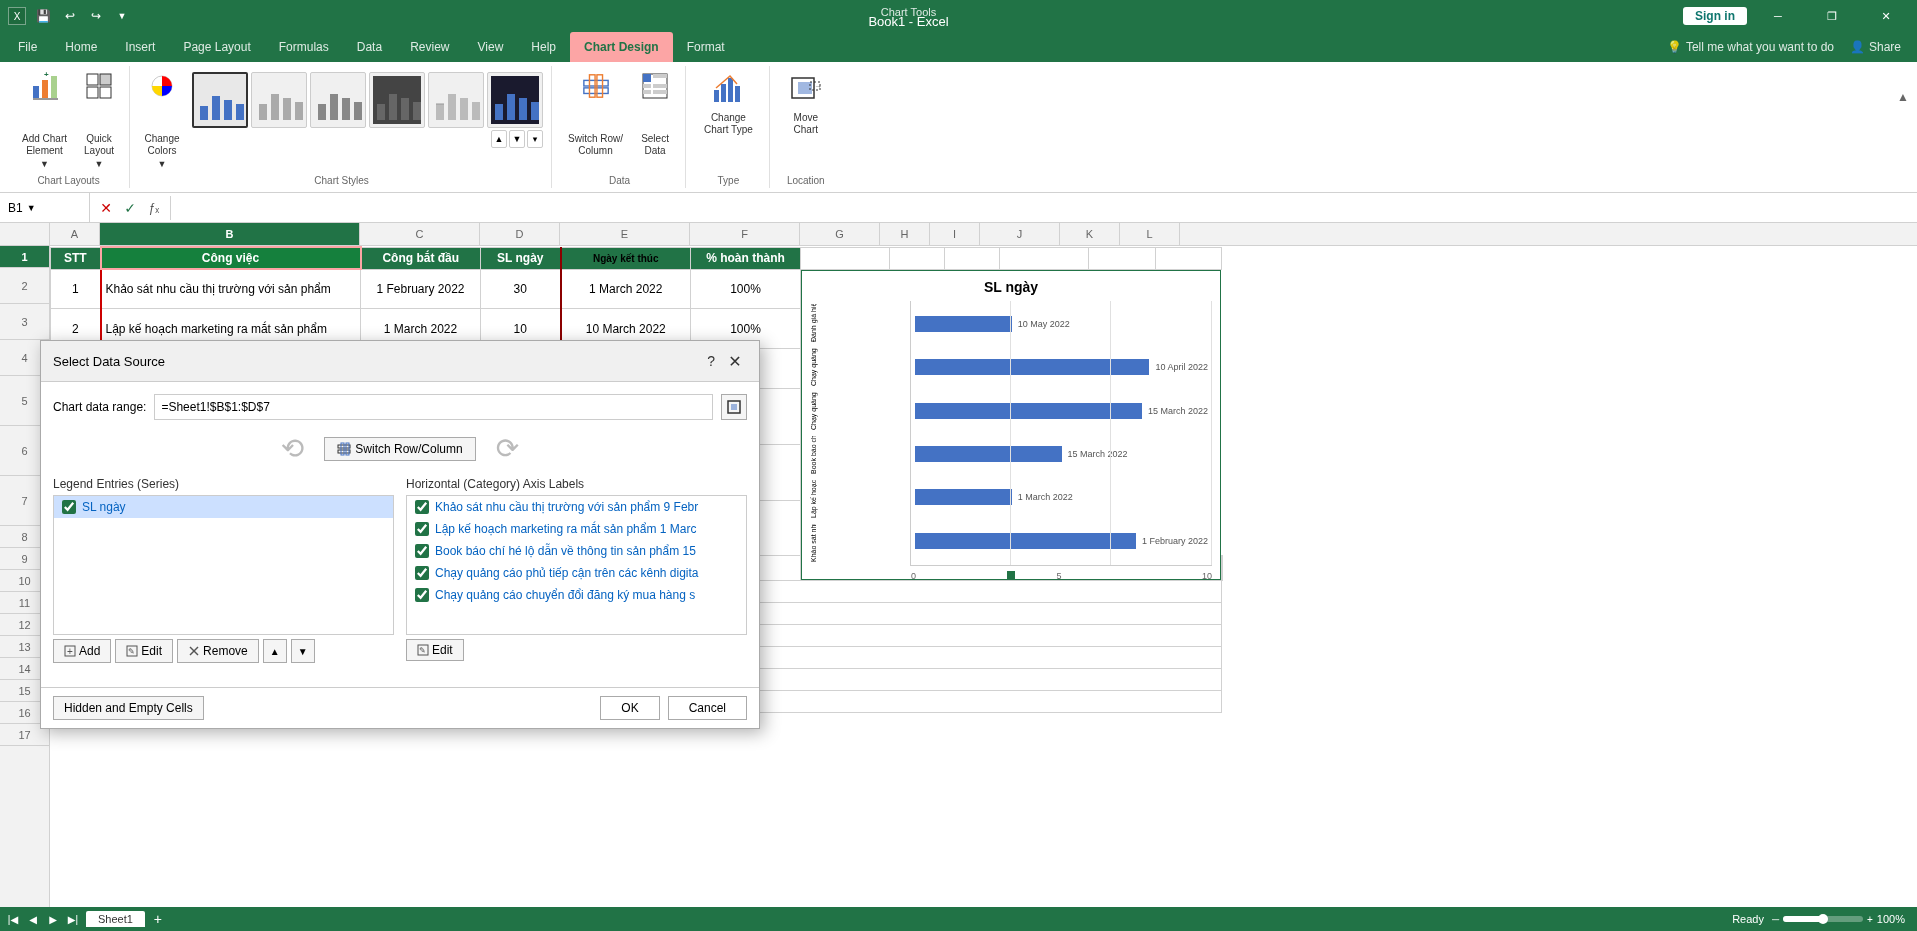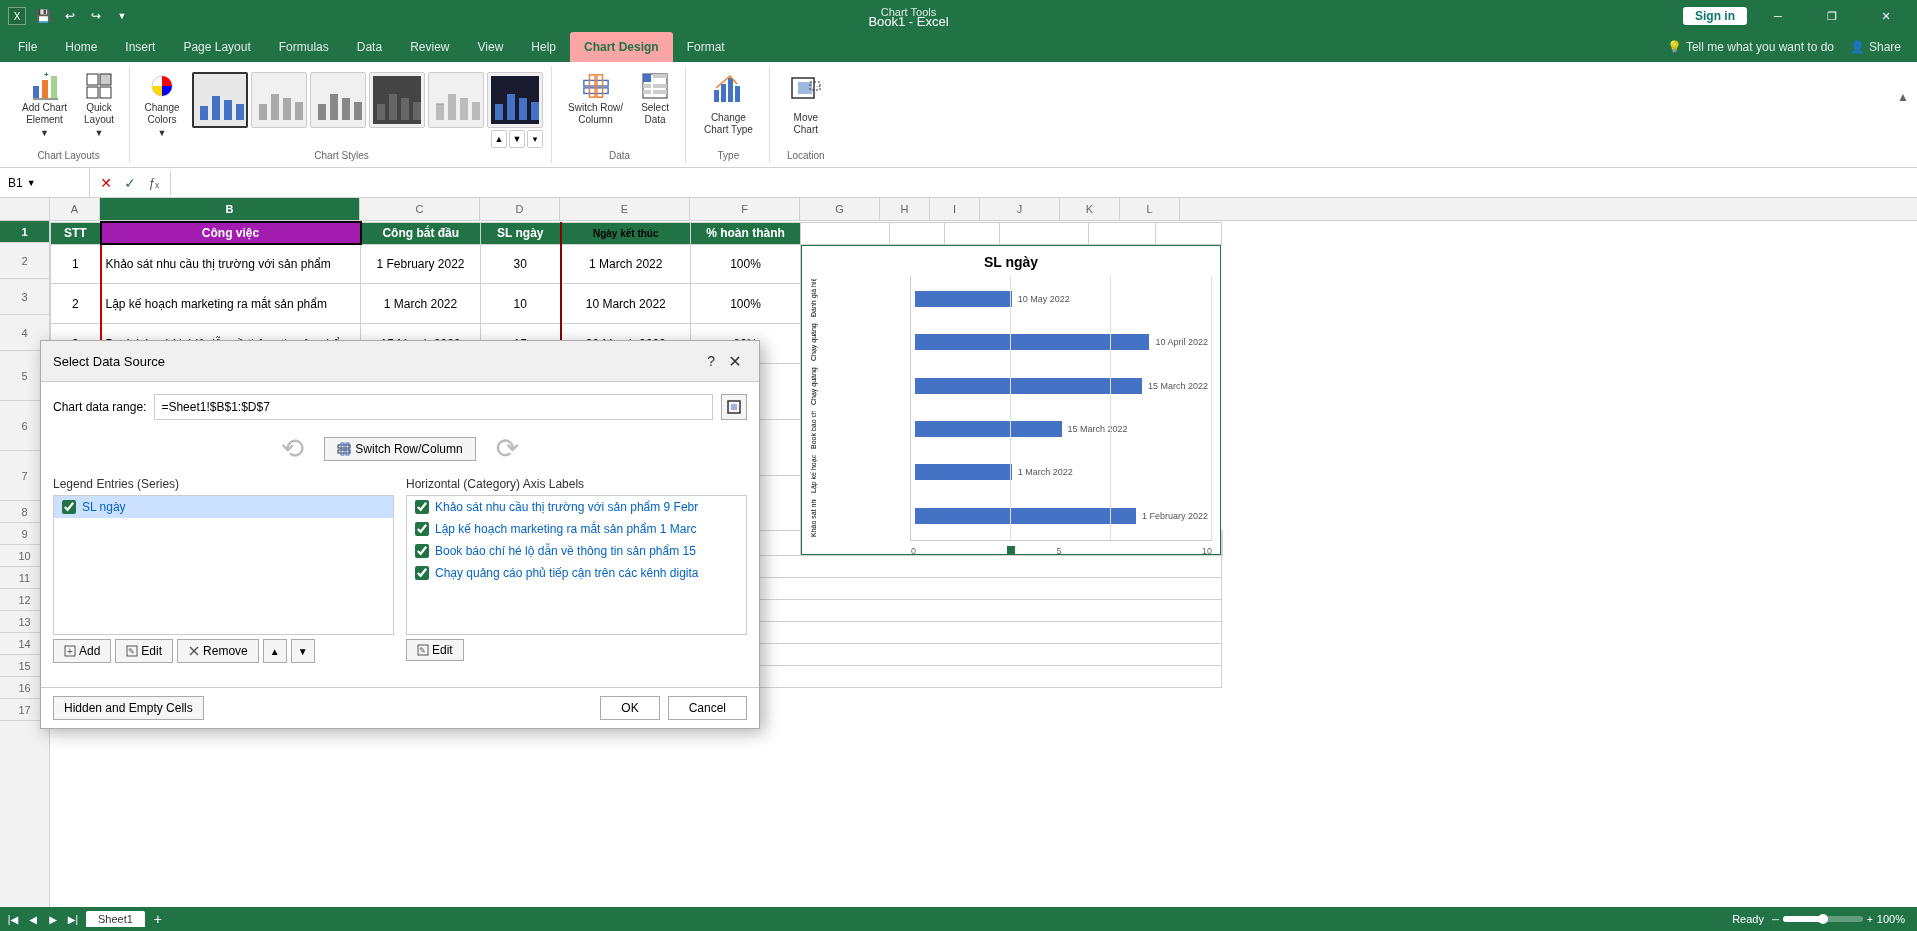--- a/index.html
+++ b/index.html
@@ -38,21 +38,21 @@
     .ribbon-content { display: flex; align-items: stretch; padding: 4px 8px; gap: 2px; background: #fff; min-height: 90px; }
     .ribbon-group { display: flex; flex-direction: column; border-right: 1px solid #e0e0e0; padding: 2px 8px; min-width: 60px; }
     .ribbon-group-items { display: flex; flex: 1; align-items: flex-start; gap: 4px; }
     .ribbon-group-label { font-size: 10px; color: #666; text-align: center; padding-top: 2px; margin-top: auto; }
     .ribbon-btn {
       display: flex; flex-direction: column; align-items: center; justify-content: flex-start;
       padding: 4px 6px; cursor: pointer; border-radius: 3px; min-width: 44px;
       font-size: 10px; color: #333; gap: 2px;
     }
     .ribbon-btn .icon { width: 28px; height: 28px; display: flex; align-items: center; justify-content: center; font-size: 18px; }
-    .ribbon-btn .label-wrap { font-size: 10px; text-align: center; line-height: 1.2; white-space: normal; max-width: 60px; }
+    .ribbon-btn .label-wrap { font-size: 10px; text-align: center; line-height: 1.2; white-space: normal; max-width: 60px; margin-top: 31px; }
     .style-swatch { width: 56px; height: 56px; border: 1px solid #ccc; cursor: pointer; border-radius: 2px; background: #f0f0f0; display: flex; align-items: center; justify-content: center; }
     .scroll-arrow { width: 16px; height: 18px; display: flex; align-items: center; justify-content: center; cursor: pointer; border: 1px solid #ccc; border-radius: 2px; font-size: 9px; }
 
     
     .formula-bar {
       height: 30px;
       display: flex;
       align-items: center;
       border-bottom: 1px solid #d1d1d1;
       background: white;
@@ -418,21 +418,21 @@
       <div class="row-header" style="height:22px;">16</div>
       <div class="row-header" style="height:22px;">17</div>
     </div>
 
     <div style="flex:1; overflow:hidden; position:relative;">
       <table style="border-collapse:collapse; table-layout:fixed;">
 
         <tbody>
             <tr style="height:22px;">
           <td style="width:50px; border:1px solid #d1d1d1; background:#217346; color:white; font-weight:700; text-align:center; font-size:12px; padding:2px 4px;">STT</td>
-          <td style="width:260px; border:2px solid #000000; background:#a21caf; color:white; font-weight:700; text-align:center; font-size:12px; padding:2px 4px;">Công việc</td>
+          <td style="width:260px; border:2px solid #fca5a5; background:#15803d; color:white; font-weight:700; text-align:center; font-size:12px; padding:2px 4px;">Công việc</td>
           <td style="width:120px; border:1px solid #d1d1d1; background:#217346; color:white; font-weight:700; text-align:center; font-size:12px; padding:2px 4px;">Công bắt đầu</td>
           <td style="width:80px; border:1px solid #d1d1d1; border-right:2px solid #8B0000; background:#217346; color:white; font-weight:700; text-align:center; font-size:12px; padding:2px 4px;">SL ngày</td>
           <td style="width:130px; border:1px solid #d1d1d1; background:#217346; color:#000000; font-weight:700; text-align:center; font-size:10px; padding:2px 20px;">Ngày kết thúc</td>
           <td style="width:110px; border:1px solid #d1d1d1; background:#217346; color:white; font-weight:700; text-align:center; font-size:12px; padding:2px 4px;">% hoàn thành</td>
           <td style="width:80px; border:1px solid #d1d1d1; font-size:12px; padding:2px 4px;"></td>
           <td style="width:50px; border:1px solid #d1d1d1;"></td>
           <td style="width:50px; border:1px solid #d1d1d1;"></td>
           <td style="width:80px; border:1px solid #d1d1d1;"></td>
           <td style="width:60px; border:1px solid #d1d1d1;"></td>
           <td style="width:60px; border:1px solid #d1d1d1;"></td>
@@ -678,20 +678,24 @@
             <span class="cat-label">Lập kế hoạch marketing ra mắt sản phẩm 1 Marc</span>
           </div>
           <div class="category-item">
             <input type="checkbox" class="cat-checkbox" checked="" style="">
             <span class="cat-label">Book báo chí hé lộ dẫn về thông tin sản phẩm 15</span>
           </div>
           <div class="category-item">
             <input type="checkbox" class="cat-checkbox" checked="" style="">
             <span class="cat-label">Chạy quảng cáo phủ tiếp cận trên các kênh digita</span>
           </div>
+          <div class="category-item">
+            <input type="checkbox" class="cat-checkbox" checked="" style="">
+            <span class="cat-label">Chạy quảng cáo chuyển đổi đăng ký mua hàng s</span>
+          </div>
         </div>
         <div class="cat-edit-row">
           <button class="cat-edit-btn">
             <svg width="12" height="12" viewBox="0 0 12 12">
                 <rect x="1" y="1" width="10" height="10" fill="none" stroke="#555" stroke-width="1"></rect>
                 <text x="2" y="9" font-size="8" fill="#555">✎</text>
               </svg>
             <span>Edit</span>
           </button>
         </div>

